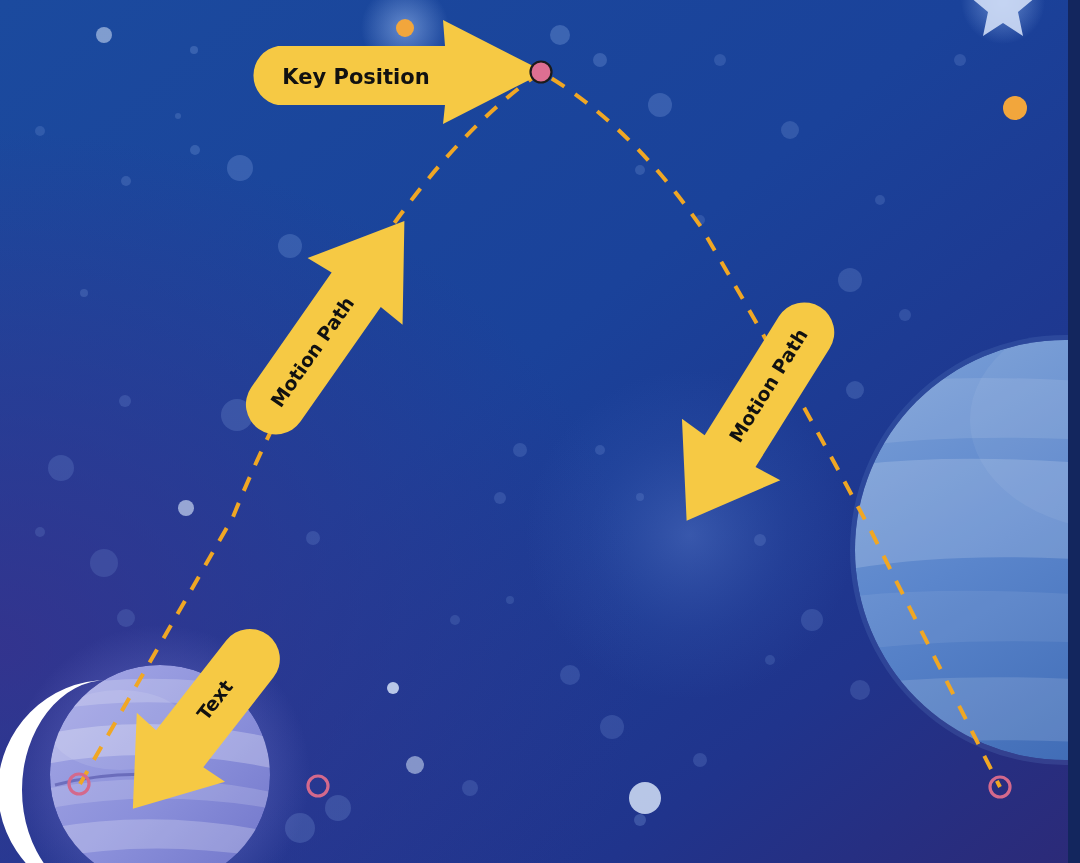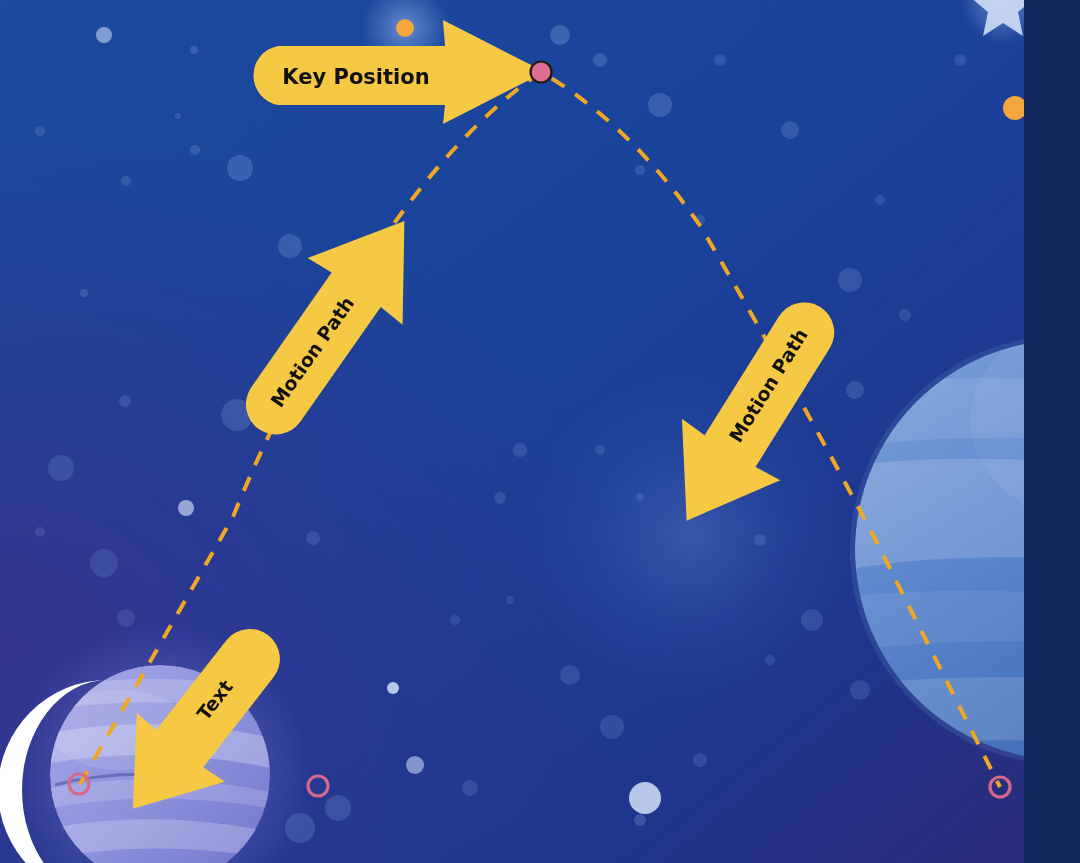--- a/index.html
+++ b/index.html
@@ -1,18 +1,19 @@
 <!DOCTYPE html>
 <html><head>
 <meta charset="utf-8">
 <style>
   html,body{margin:0;padding:0;background:#13265e;}
   #stage{
     position:relative;width:1024px;height:863px;overflow:hidden;
     font-family:"DejaVu Sans", sans-serif;
+    padding-left:44px;
   }
   #bg{position:absolute;inset:0;}
   #svg-root{position:absolute;inset:0;}
   .lbl{
     font-family:"DejaVu Sans", sans-serif;
     font-weight:700;
     fill:#111111;
   }
 </style>
 </head>

